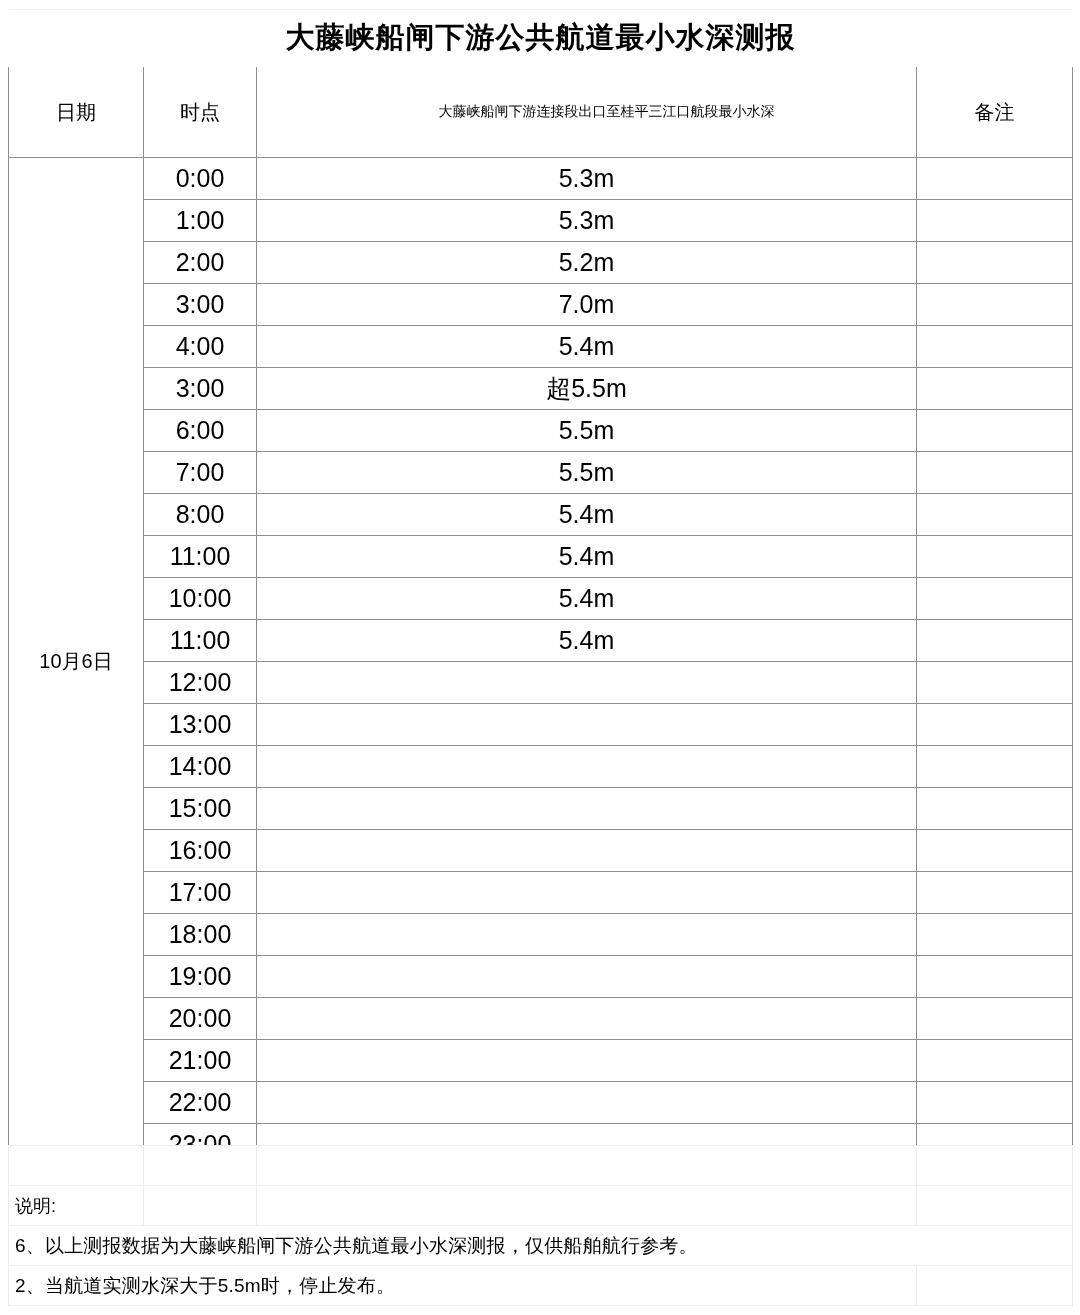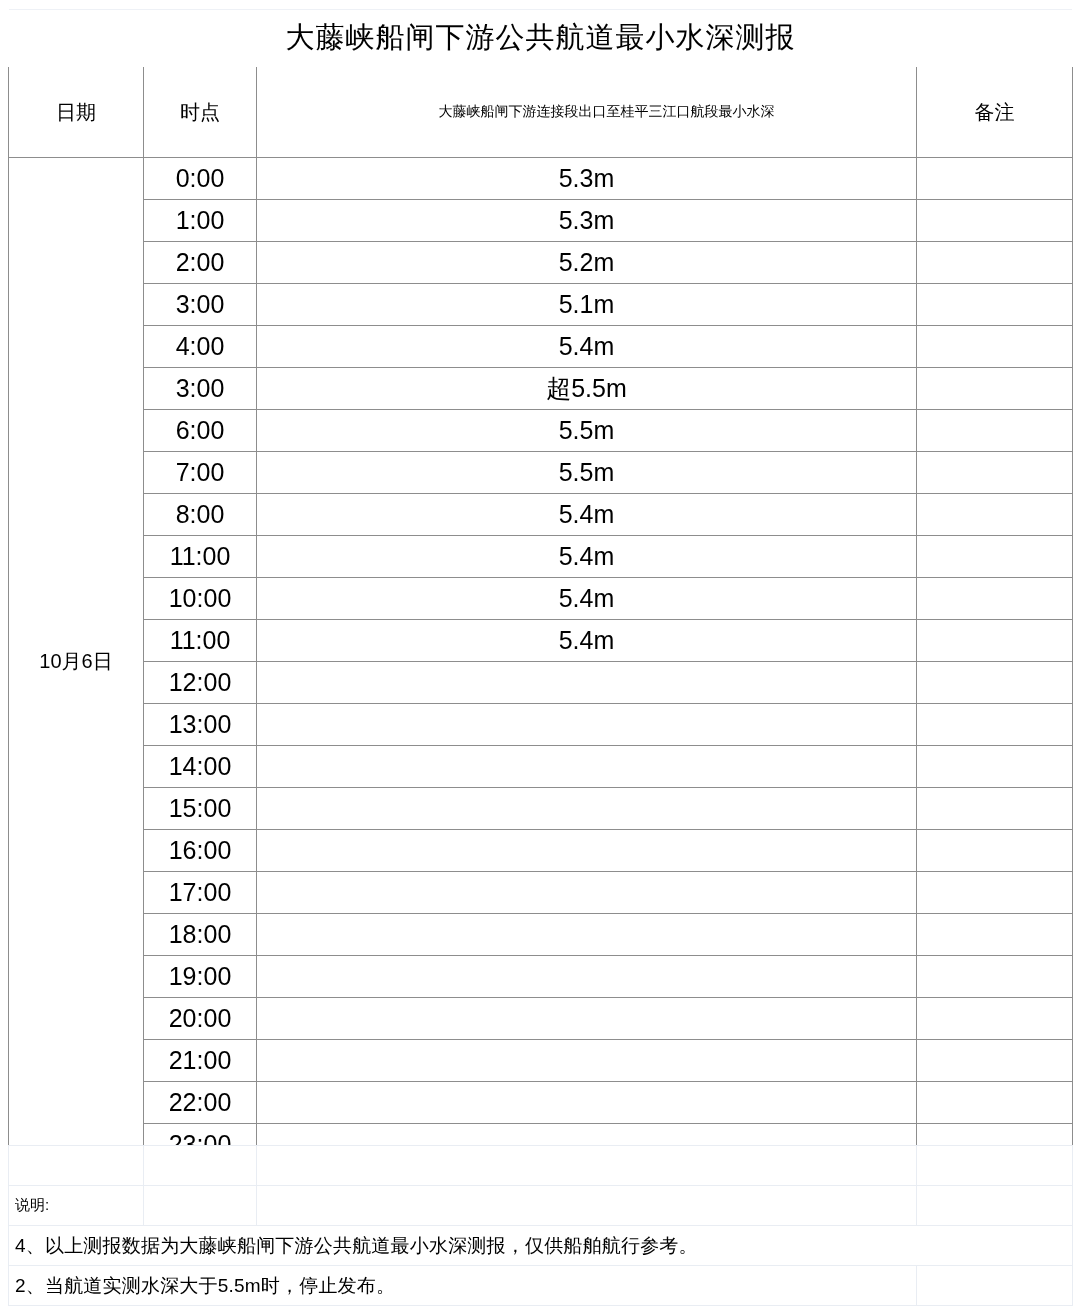--- a/index.html
+++ b/index.html
@@ -41,21 +41,21 @@
 
   
   .col-date   { width: 135px; }
   .col-time   { width: 113px; }
   .col-depth  { width: 660px; }
   .col-remark { width: 156px; }
 
   .title-cell {
     height: 57px;
     font-size: 29px;
-    font-weight: normal;
+    font-weight: bold;
     letter-spacing: 1px;
     border-left-color: transparent !important;
     border-right-color: transparent !important;
     border-top-color: transparent !important;
     border-bottom-color: transparent !important;
   }
   
   .title-cell { box-shadow: inset 0 1px 0 0 #eef1f6; }
 
   .header-cell {
@@ -85,21 +85,21 @@
     table-layout: fixed;
   }
   .notes td {
     border: 1px solid #e9edf3;
     padding: 0;
     vertical-align: middle;
     background: #ffffff;
     height: 39px;
   }
   .note-label {
-    font-size: 15px;
+    font-size: 18px;
     padding-left: 6px !important;
     text-align: left;
   }
   .note-line {
     font-size: 19px;
     padding-left: 6px !important;
     text-align: left;
     letter-spacing: 0.2px;
   }
   .blank { font-size: 0; }
@@ -138,21 +138,21 @@
           <td class="depth-cell">5.3m</td>
           <td class="remark-cell"></td>
         </tr>
         <tr>
           <td class="time-cell">2:00</td>
           <td class="depth-cell">5.2m</td>
           <td class="remark-cell"></td>
         </tr>
         <tr>
           <td class="time-cell">3:00</td>
-          <td class="depth-cell">5.1m</td>
+          <td class="depth-cell">7.0m</td>
           <td class="remark-cell"></td>
         </tr>
         <tr>
           <td class="time-cell">4:00</td>
           <td class="depth-cell">5.4m</td>
           <td class="remark-cell"></td>
         </tr>
         <tr>
           <td class="time-cell">3:00</td>
           <td class="depth-cell">超5.5m</td>
@@ -265,21 +265,21 @@
         <td class="blank"></td>
         <td class="blank"></td>
       </tr>
       <tr>
         <td class="note-label">说明:</td>
         <td class="blank"></td>
         <td class="blank"></td>
         <td class="blank"></td>
       </tr>
       <tr>
-        <td class="note-line" colspan="4">4、以上测报数据为大藤峡船闸下游公共航道最小水深测报，仅供船舶航行参考。</td>
+        <td class="note-line" colspan="4">6、以上测报数据为大藤峡船闸下游公共航道最小水深测报，仅供船舶航行参考。</td>
       </tr>
       <tr>
         <td class="note-line" colspan="3">2、当航道实测水深大于5.5m时，停止发布。</td>
         <td class="blank"></td>
       </tr>
     </tbody>
   </table>
 
 </div>
 

